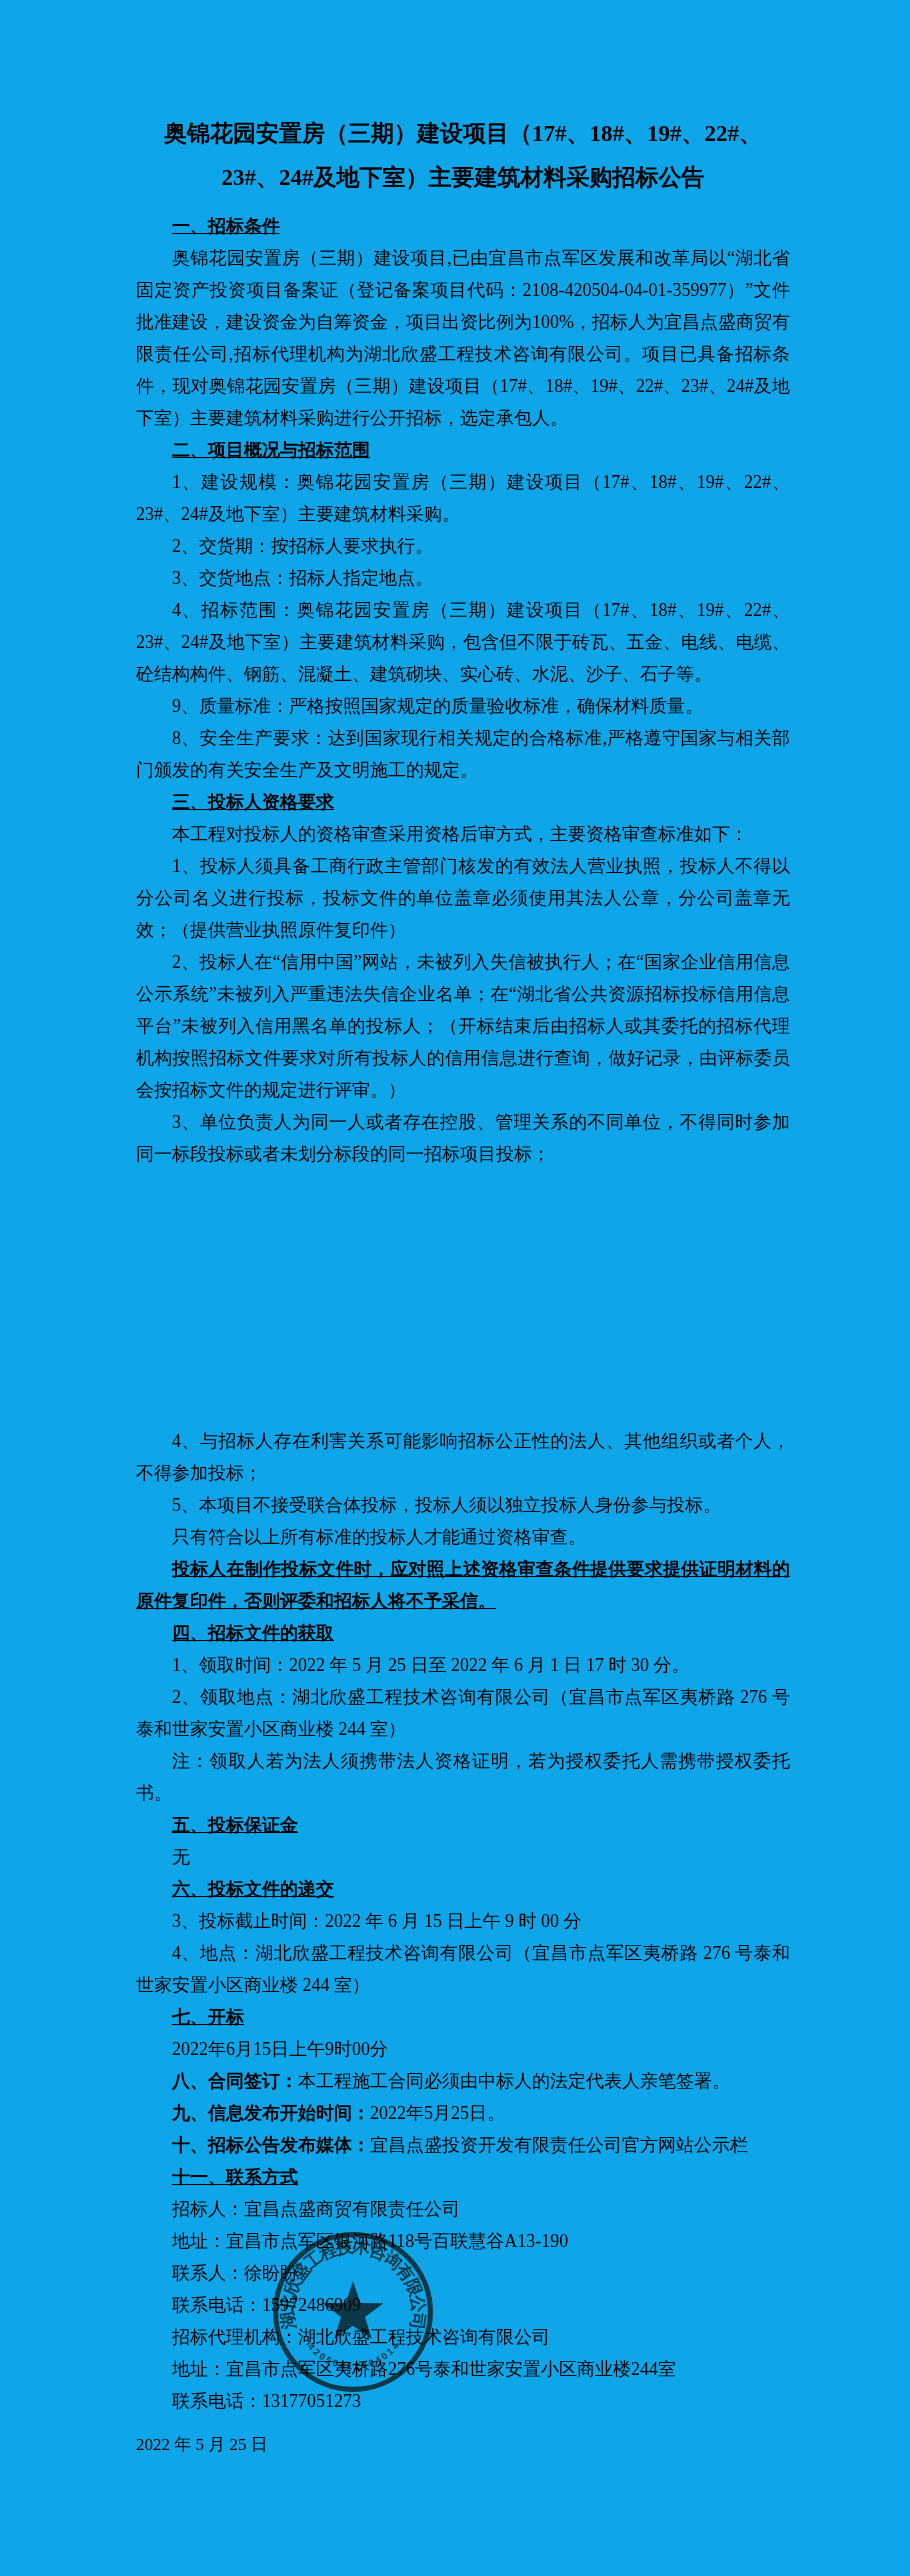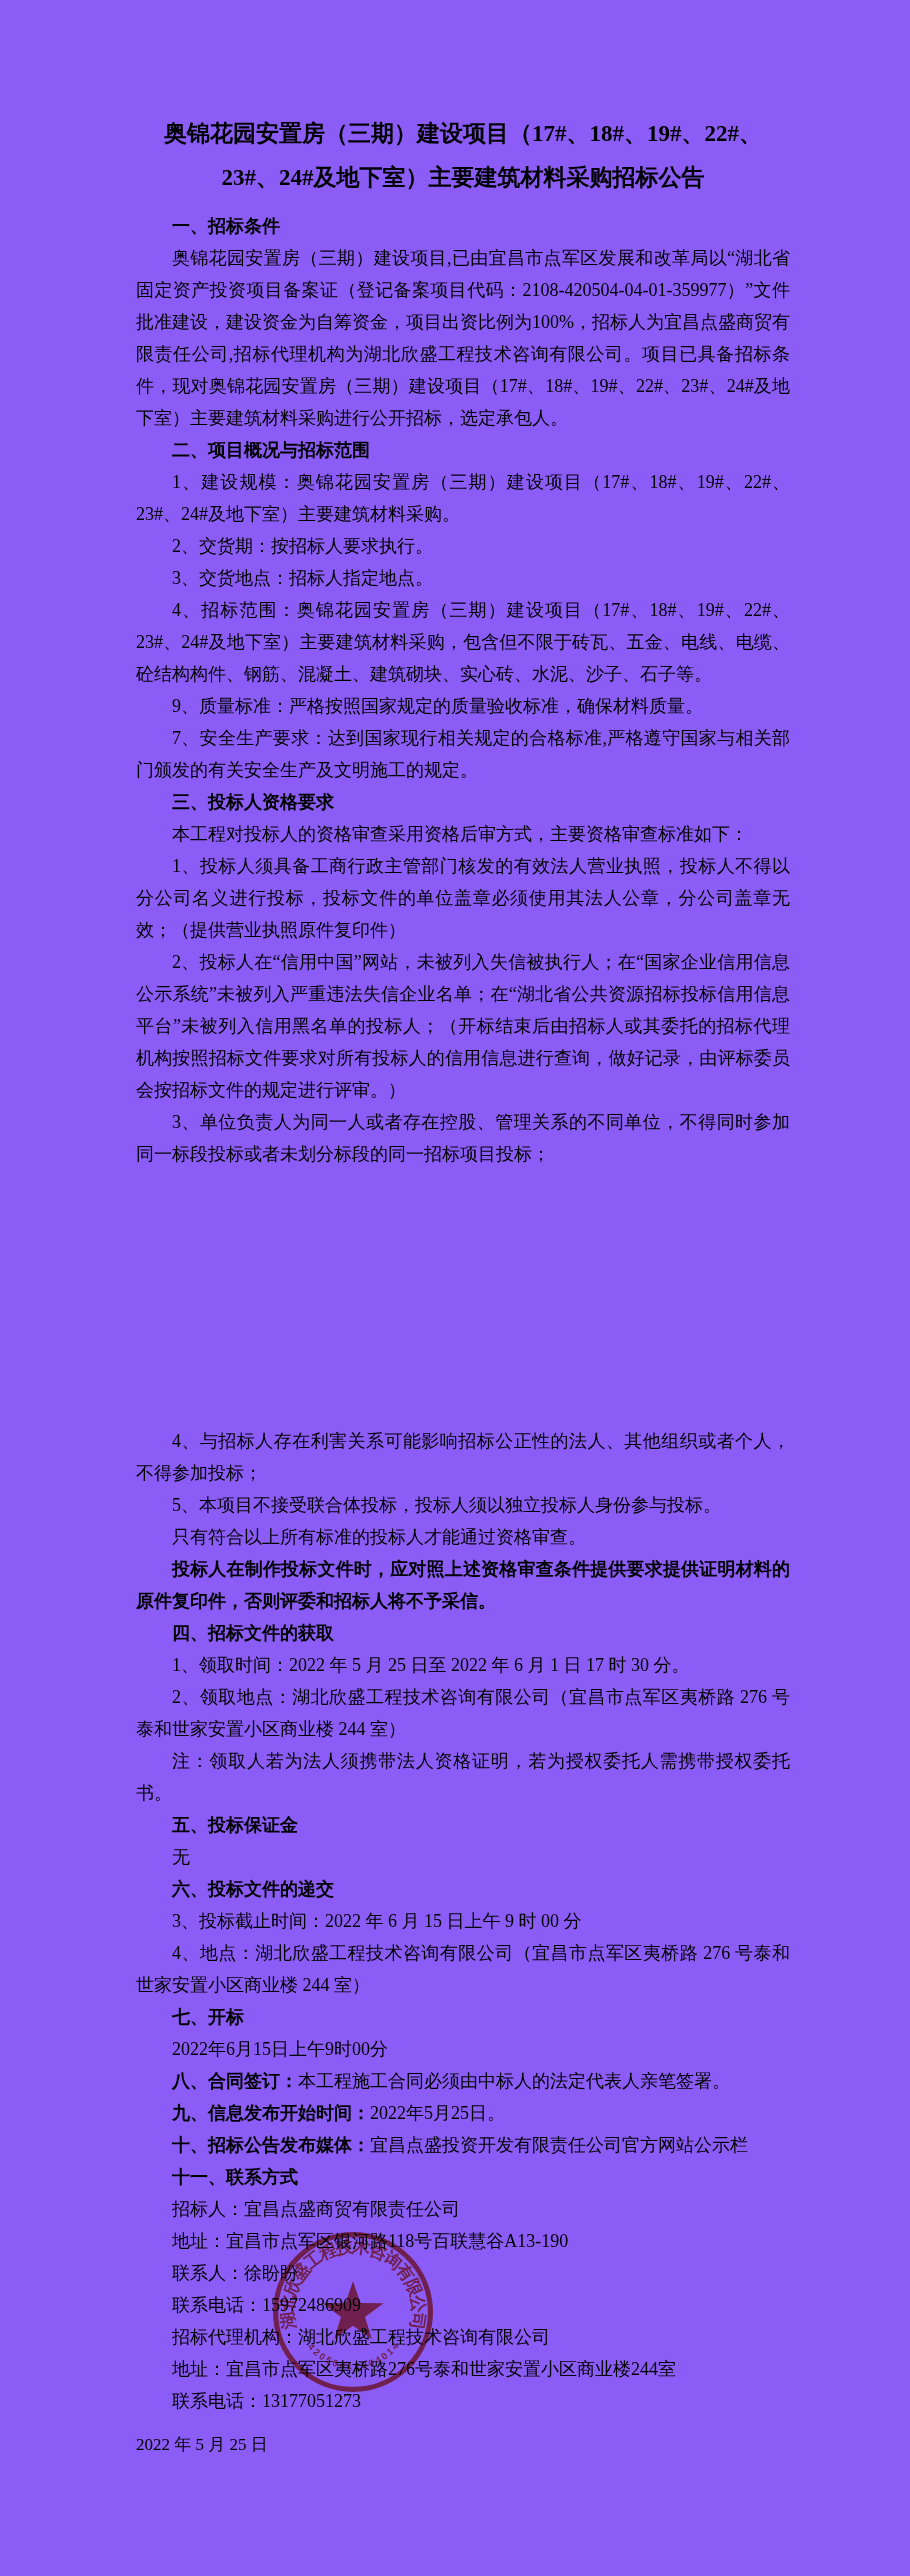--- a/index.html
+++ b/index.html
@@ -1,20 +1,20 @@
 <!DOCTYPE html>
 <html style="font-size:9.2px"><head>
 <meta charset="utf-8">
 <style>
   html,body{margin:0;padding:0;background:#ffffff;}
   .page{
     position:relative;
     width:910px;
     height:2576px;
-    background:#8b5cf6;
+    background:#0ea5e9;
     color:#000;
     font-family:"Liberation Serif","DejaVu Serif",serif;
     overflow:hidden;
   }
   .doc{
     position:absolute;
     left:136px;
     top:0;
     width:654px;
     padding-top:112px;
@@ -27,21 +27,21 @@
     text-align:center;
   }
   .doc p{
     margin:0;
     font-size:18px;
     line-height:32px;
     text-align:justify;
     text-indent:36px;
     word-break:break-word;
   }
-  .doc p.h{font-weight:bold;}
+  .doc p.h{font-weight:bold;text-decoration:underline;}
   .doc p.mixed b{font-weight:bold;}
   .gap{height:255px;}
   .date-line{
     margin-top:11.5px;
     font-size:17px;
     line-height:32px;
     padding-right:23px;
   }
   .seal{
     position:absolute;
@@ -71,21 +71,21 @@
 
     <p class="h">一、招标条件</p>
     <p>奥锦花园安置房（三期）建设项目,已由宜昌市点军区发展和改革局以“湖北省固定资产投资项目备案证（登记备案项目代码：2108-420504-04-01-359977）”文件批准建设，建设资金为自筹资金，项目出资比例为100%，招标人为宜昌点盛商贸有限责任公司,招标代理机构为湖北欣盛工程技术咨询有限公司。项目已具备招标条件，现对奥锦花园安置房（三期）建设项目（17#、18#、19#、22#、23#、24#及地下室）主要建筑材料采购进行公开招标，选定承包人。</p>
 
     <p class="h">二、项目概况与招标范围</p>
     <p>1、建设规模：奥锦花园安置房（三期）建设项目（17#、18#、19#、22#、23#、24#及地下室）主要建筑材料采购。</p>
     <p>2、交货期：按招标人要求执行。</p>
     <p>3、交货地点：招标人指定地点。</p>
     <p>4、招标范围：奥锦花园安置房（三期）建设项目（17#、18#、19#、22#、23#、24#及地下室）主要建筑材料采购，包含但不限于砖瓦、五金、电线、电缆、砼结构构件、钢筋、混凝土、建筑砌块、实心砖、水泥、沙子、石子等。</p>
     <p>9、质量标准：严格按照国家规定的质量验收标准，确保材料质量。</p>
-    <p>7、安全生产要求：达到国家现行相关规定的合格标准,严格遵守国家与相关部门颁发的有关安全生产及文明施工的规定。</p>
+    <p>8、安全生产要求：达到国家现行相关规定的合格标准,严格遵守国家与相关部门颁发的有关安全生产及文明施工的规定。</p>
 
     <p class="h">三、投标人资格要求</p>
     <p>本工程对投标人的资格审查采用资格后审方式，主要资格审查标准如下：</p>
     <p>1、投标人须具备工商行政主管部门核发的有效法人营业执照，投标人不得以分公司名义进行投标，投标文件的单位盖章必须使用其法人公章，分公司盖章无效；（提供营业执照原件复印件）</p>
     <p>2、投标人在“信用中国”网站，未被列入失信被执行人；在“国家企业信用信息公示系统”未被列入严重违法失信企业名单；在“湖北省公共资源招标投标信用信息平台”未被列入信用黑名单的投标人；（开标结束后由招标人或其委托的招标代理机构按照招标文件要求对所有投标人的信用信息进行查询，做好记录，由评标委员会按招标文件的规定进行评审。）</p>
     <p>3、单位负责人为同一人或者存在控股、管理关系的不同单位，不得同时参加同一标段投标或者未划分标段的同一招标项目投标；</p>
 
     <div class="gap"></div>
 
     <p>4、与招标人存在利害关系可能影响招标公正性的法人、其他组织或者个人，不得参加投标；</p>

